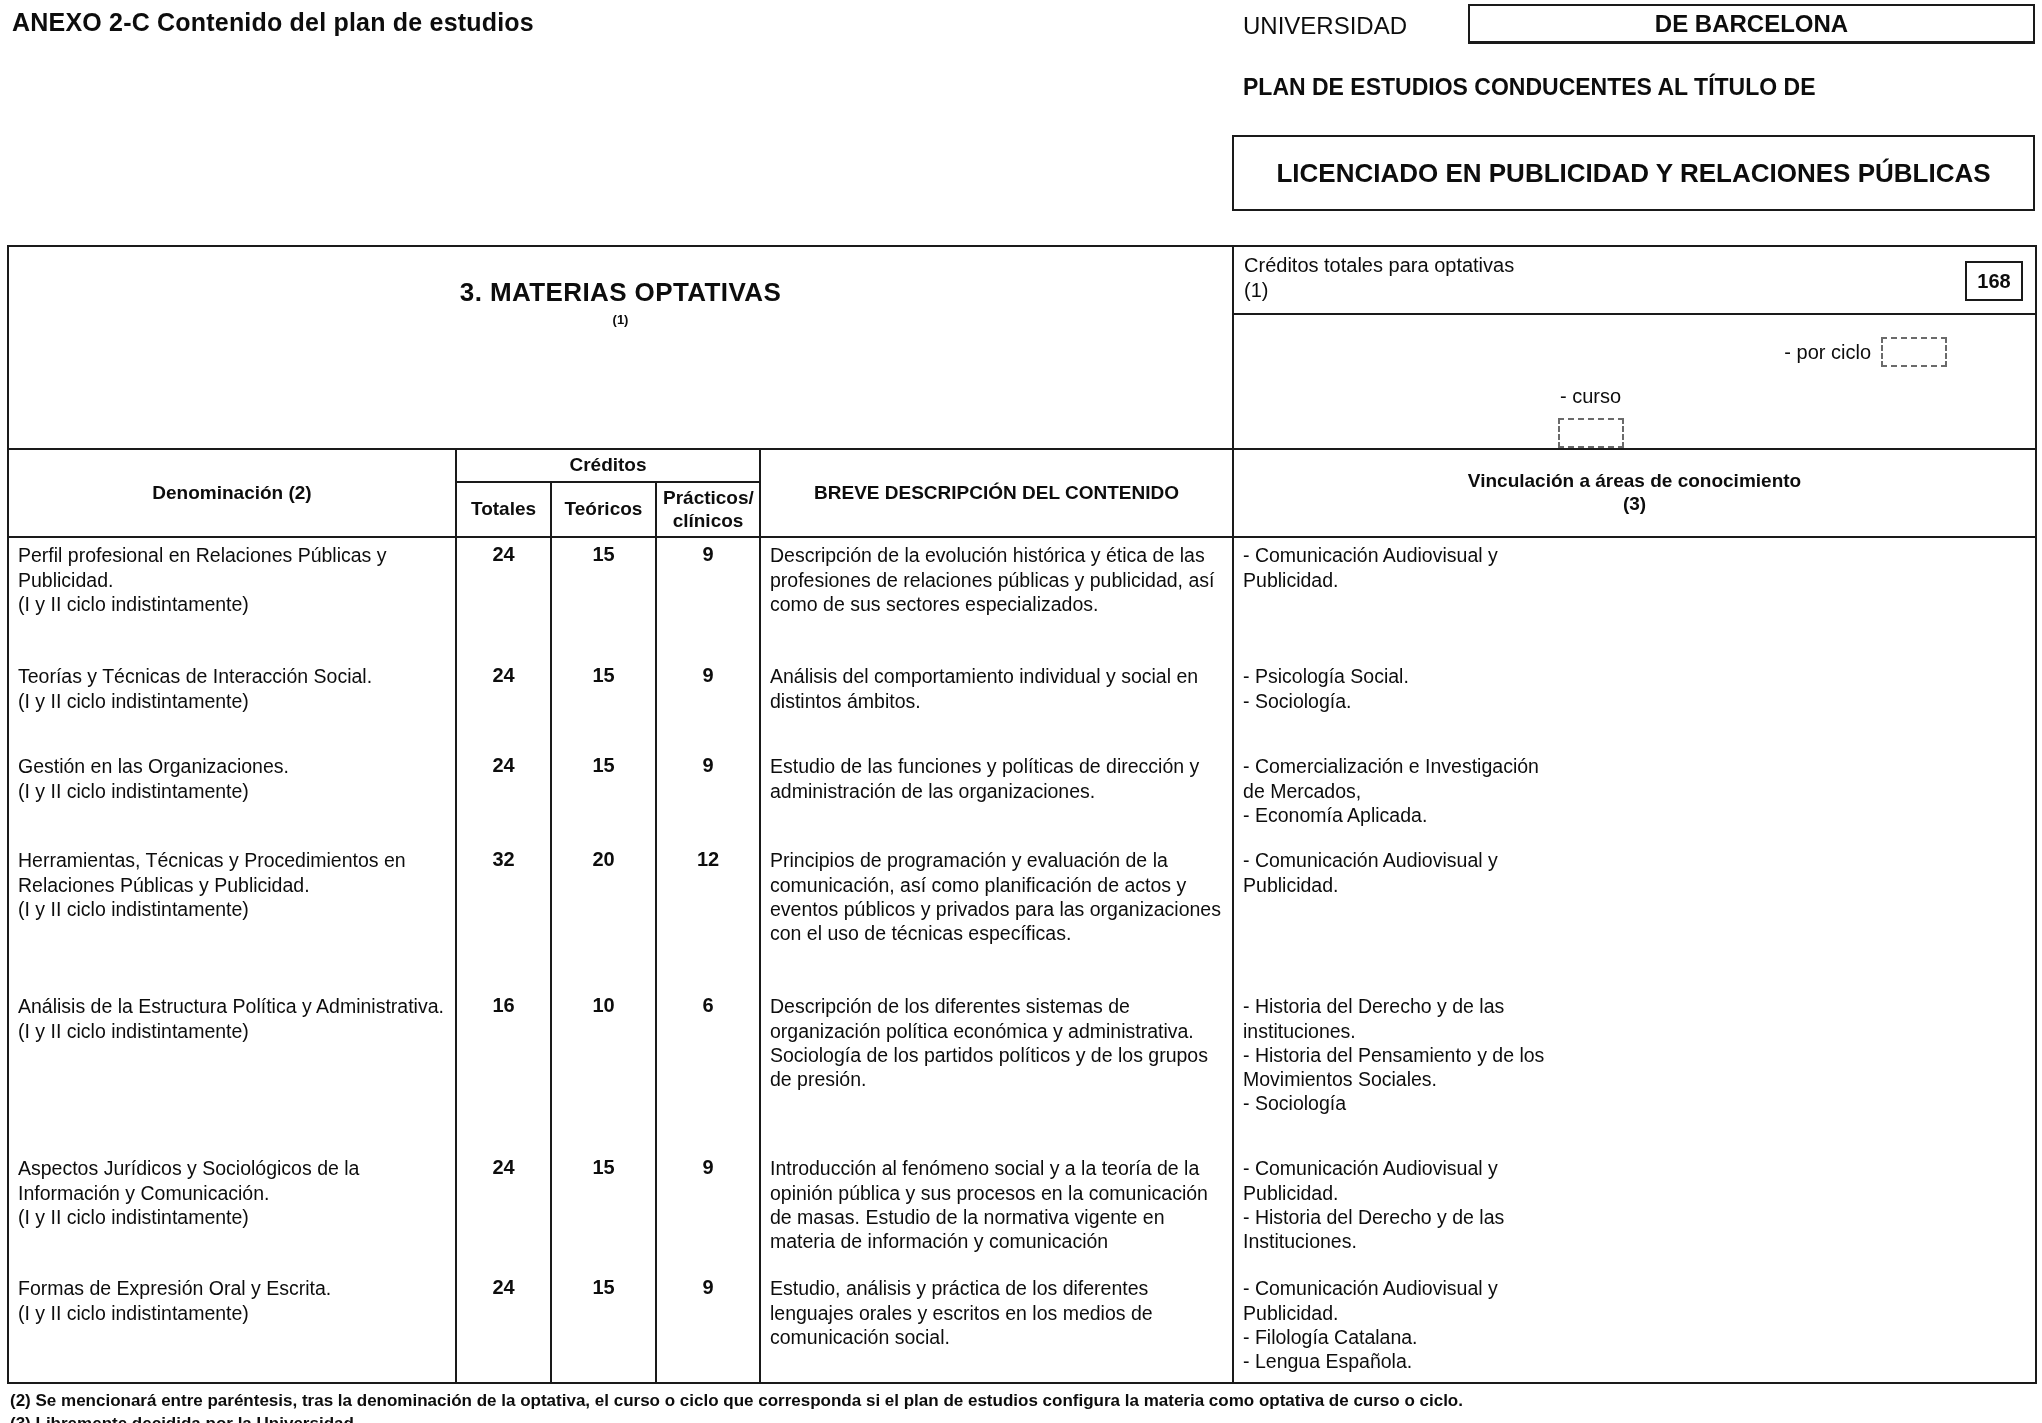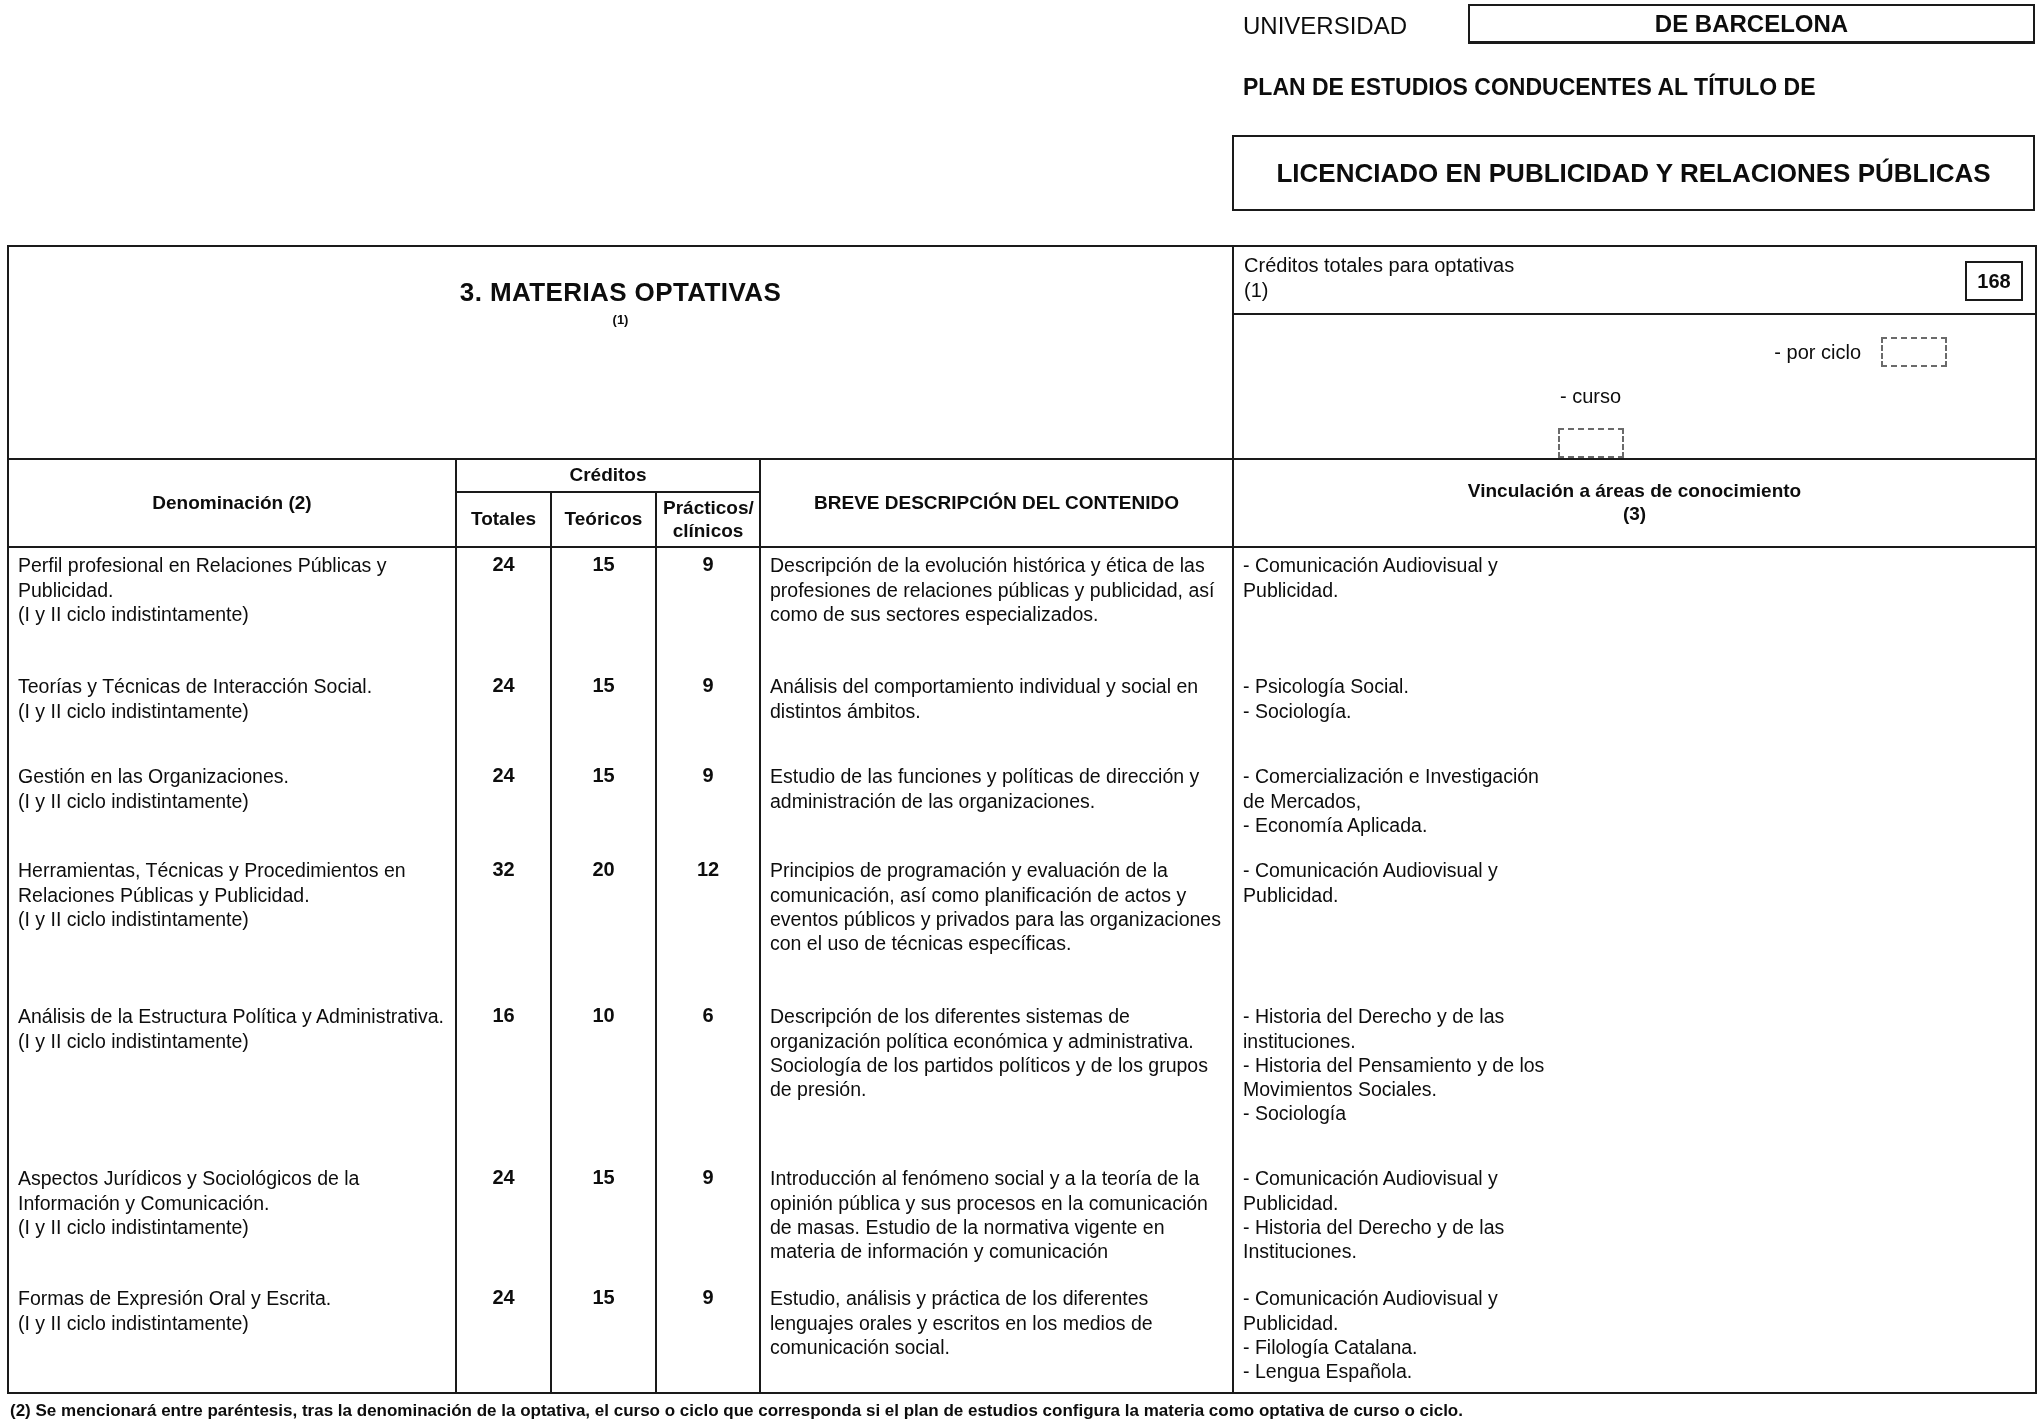--- a/index.html
+++ b/index.html
@@ -66,21 +66,21 @@
   }
   .credits-label { font-size: 20px; font-weight: 400; white-space: pre-line; line-height: 1.25; }
   .credits-value-box {
     flex: 0 0 auto; width: 58px; height: 40px; margin-top: 8px;
     border: 2px solid #1a1a1a;
     display: flex; align-items: center; justify-content: center;
     font-size: 20px; font-weight: 700;
   }
   .ciclo-line, .curso-line {
     display: flex; align-items: center; justify-content: flex-end;
-    gap: 20px; padding-right: 88px; font-size: 20px;
+    gap: 10px; padding-right: 88px; font-size: 20px;
   }
   .ciclo-line { margin-top: 22px; }
   .curso-line { margin-top: 18px; flex-direction: column; }
   .small-box {
     display: inline-block; width: 66px; height: 30px;
     border: 2px dashed #6a6a6a; background: #fff;
   }
 
   
   th {
@@ -106,20 +106,21 @@
   }
 
   
   .footnotes { padding: 6px 10px 10px 10px; }
   .footnote { font-size: 17px; font-weight: 700; line-height: 1.35; }
 </style>
 </head>
 <body>
 
 <div class="top-header">
+  <div class="anexo-title">ANEXO 2-C  Contenido del plan de estudios</div>
   <div class="universidad-label">UNIVERSIDAD</div>
   <div class="universidad-box">DE BARCELONA</div>
   <div class="plan-line">PLAN DE ESTUDIOS CONDUCENTES AL TÍTULO DE</div>
   <div class="titulo-box">LICENCIADO EN PUBLICIDAD Y RELACIONES PÚBLICAS</div>
 </div>
 
 <table class="main-table">
   <colgroup>
     <col style="width:448px">
     <col style="width:95px">

